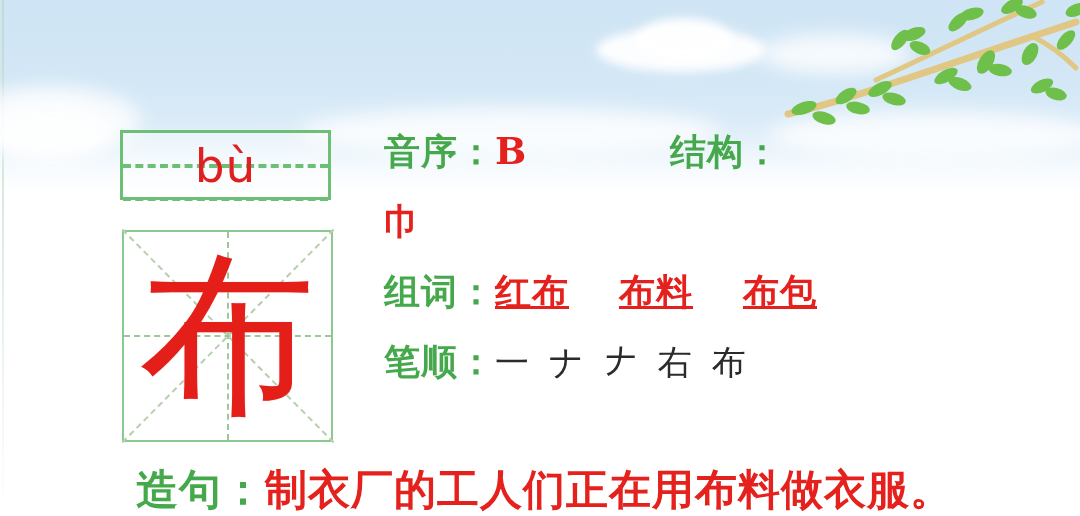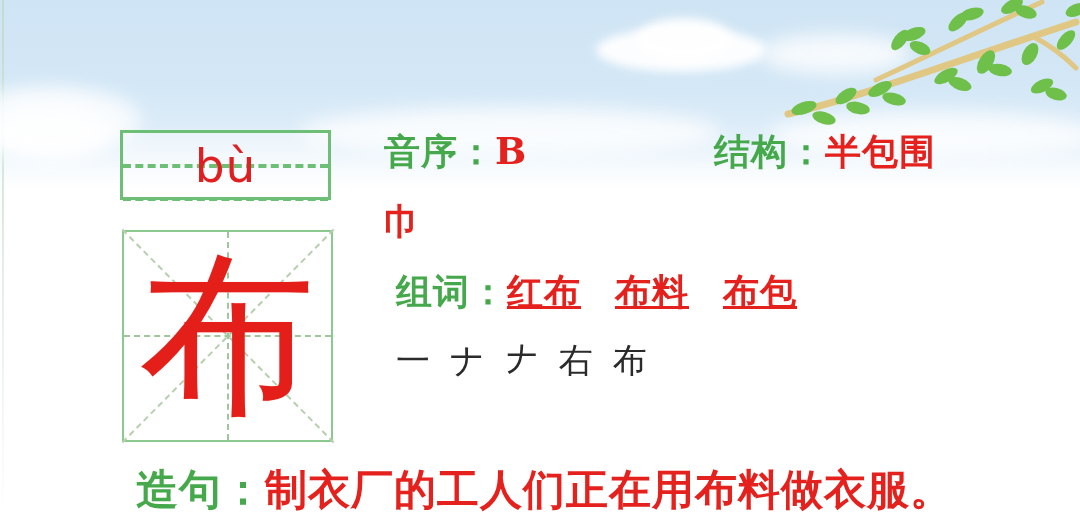--- a/index.html
+++ b/index.html
@@ -71,24 +71,24 @@
     letter-spacing:1px;
   }
   .val{
     color:#e4211c;font-size:36px;font-weight:700;
     font-family:"DejaVu Sans","Liberation Sans",sans-serif;
     letter-spacing:1px;
   }
   .val.latin{font-size:37px;font-family:"DejaVu Serif","Liberation Serif",serif;}
   .seg{position:absolute;top:0;display:flex;align-items:baseline;}
   .seg.c1{left:0;}
-  .seg.c2{left:286px;margin-left:44px;}
-  .seg.wide{left:12px;}
+  .seg.c2{left:286px;}
+  .seg.wide{left:0;}
   .gapword{display:inline-block;text-decoration:underline;}
-  .gapword + .gapword{margin-left:34px;}
+  .gapword + .gapword{margin-left:50px;}
   .stroke-list{display:inline-flex;align-items:baseline;}
   .stroke{
     color:#2b2b2b;font-size:34px;font-weight:400;
     font-family:"DejaVu Sans","Liberation Sans",sans-serif;
   }
   .stroke + .stroke{margin-left:20px;}
 
   
   .sentence{
     position:absolute;left:136px;top:462px;white-space:nowrap;
@@ -162,41 +162,41 @@
 
   <div class="info">
 
     <div class="row">
       <span class="seg c1">
         <span class="lbl">音序：</span>
         <span class="val latin">B</span>
       </span>
       <span class="seg c2">
         <span class="lbl">结构：</span>
-        <span class="val">半包围</span>
       </span>
     </div>
 
     <div class="row">
       <span class="seg c1">
         <span class="val">巾</span>
       </span>
     </div>
 
     <div class="row">
       <span class="seg wide">
         <span class="lbl">组词：</span>
         <span class="val">
           <span class="gapword">红布</span><span class="gapword">布料</span><span class="gapword">布包</span>
         </span>
       </span>
     </div>
 
     <div class="row">
       <span class="seg wide">
+        <span class="lbl">笔顺：</span>
         <span class="stroke-list">
           <span class="stroke">一</span>
             <span class="stroke">ナ</span>
             <span class="stroke">𠂇</span>
             <span class="stroke">右</span>
             <span class="stroke">布</span>
         </span>
       </span>
     </div>
 

